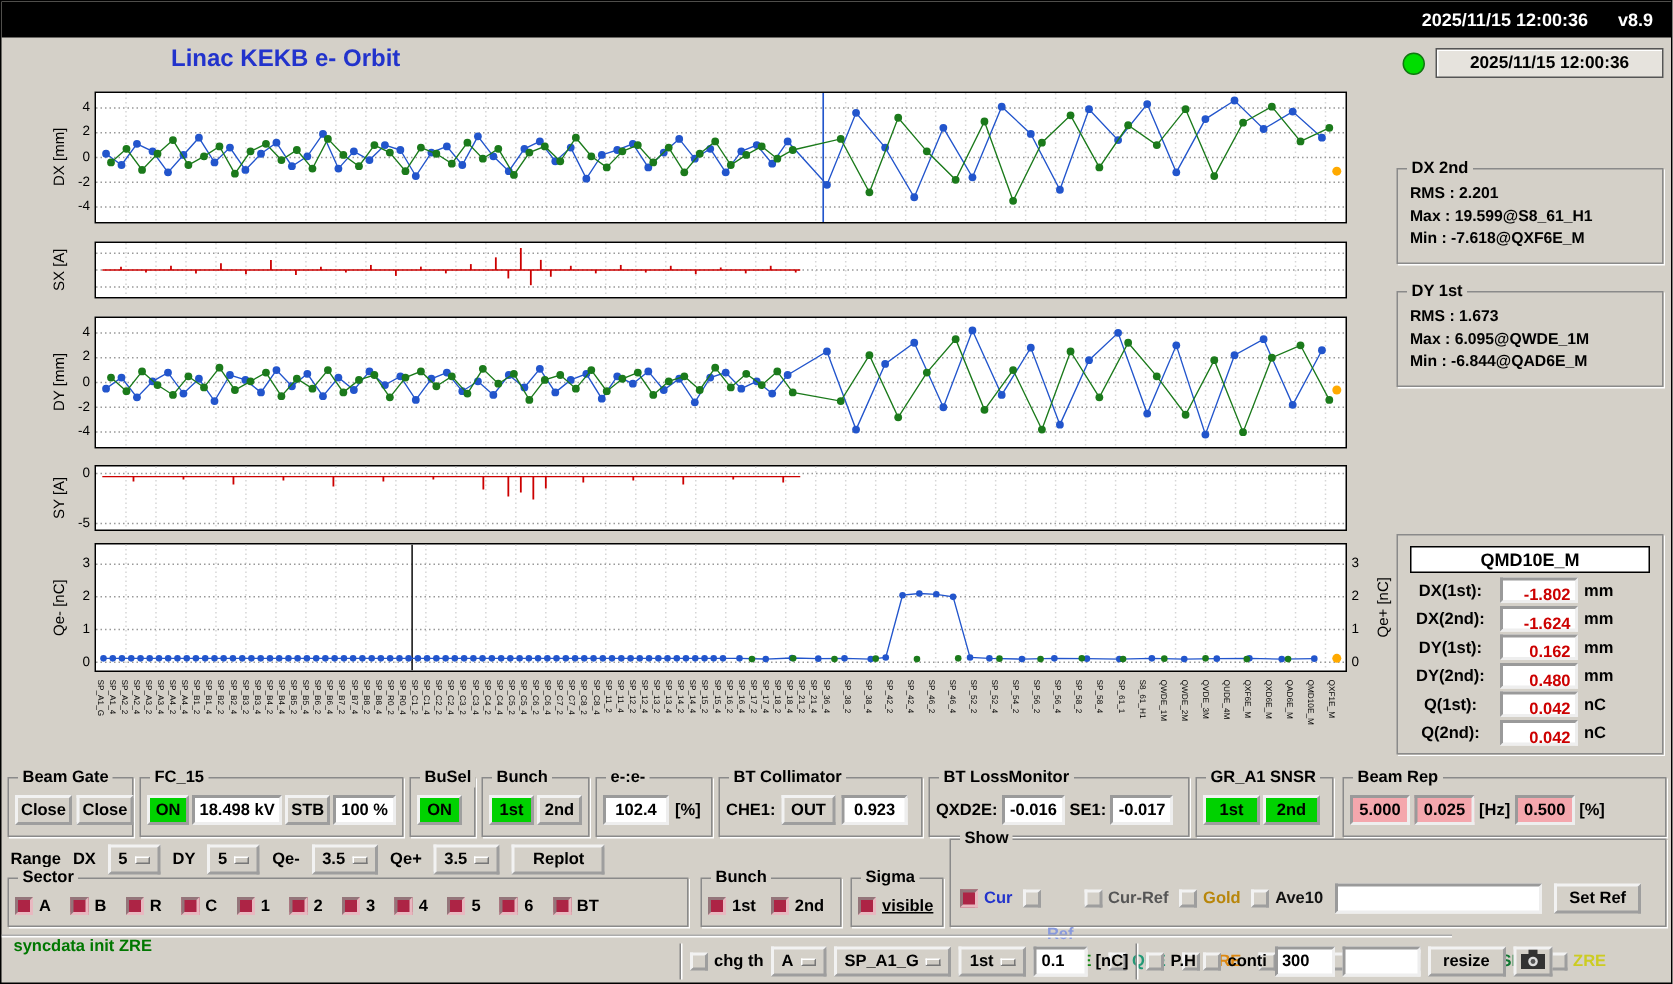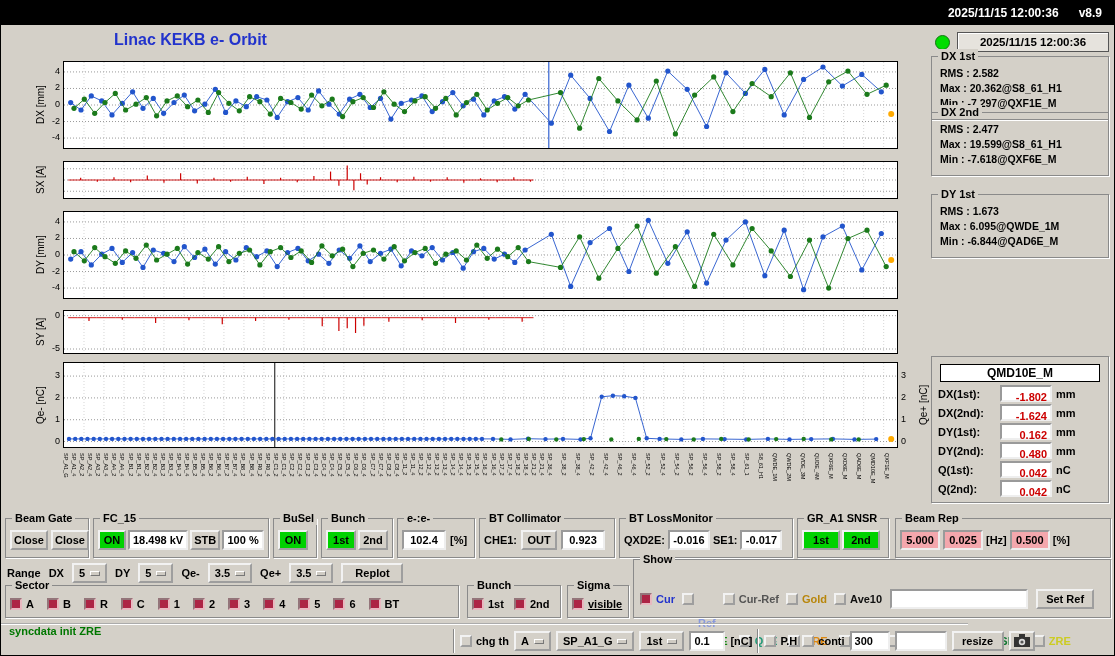--- a/index.html
+++ b/index.html
@@ -16,21 +16,21 @@
   .ytickr{position:absolute;left:1px;transform:translateY(-50%);font-size:9px;color:#000}
   .xlabels{position:absolute;overflow:hidden}
   .xlab{position:absolute;top:1px;writing-mode:vertical-rl;font-size:5.5px;line-height:6px;color:#000;white-space:nowrap}
   .gbox{position:absolute;border:1px solid #8a8a8a;box-shadow:1px 1px 0 #fff}
   .glabel{position:absolute;top:-8px;left:6px;background:#d4d0c8;padding:0 3px;font-size:11px;font-weight:bold;line-height:14px;white-space:nowrap}
   .statbox{left:930px;width:178px;height:64px}
   .sline{font-size:10.5px;font-weight:bold;padding-left:8px;margin-top:3px;white-space:nowrap}
   .sline:first-of-type{margin-top:10px}
   .mtitle{margin:7px 8px 3px;background:#fff;border:1px solid #000;text-align:center;font-size:12px;font-weight:bold;height:18px;line-height:16px}
   .mrow{display:flex;align-items:center;gap:4px;margin:2px 6px}
-  .mlabel{width:58px;text-align:left;font-size:11px;font-weight:bold}
+  .mlabel{width:58px;text-align:center;font-size:11px;font-weight:bold}
   .mval{width:52px;height:17px;background:#fff;border:2px inset #eee;color:#cc0000;font-size:11px;font-weight:bold;text-align:right;padding:4px 3px;line-height:13px}
   .munit{font-size:11px;font-weight:bold}
   .panel{top:517px;height:40px}
   .prow{display:flex;gap:3px;align-items:center;margin:11px 4px 0}
   .btn{display:inline-flex;align-items:center;justify-content:center;background:#d4d0c8;border:2px outset #f2f2f2;font-size:11px;font-weight:bold;height:20px;padding:0 5px;color:#000;cursor:pointer;font-family:inherit;white-space:nowrap}
   .btn.green{background:#00d200}
   .field{display:inline-flex;align-items:center;justify-content:center;background:#fff;border:2px inset #eee;font-size:11px;font-weight:bold;height:20px;padding:0 3px;white-space:nowrap}
   .field.pink{background:#f4a7ad}
   .opt{display:inline-flex;align-items:center;gap:5px;background:#d4d0c8;border:2px outset #f2f2f2;height:20px;padding:0 5px;font-size:11px;font-weight:bold;cursor:pointer;white-space:nowrap}
   .omark{width:10px;height:5px;background:#cfcbc3;border-top:1px solid #fff;border-left:1px solid #fff;border-right:1px solid #777;border-bottom:1px solid #777}
@@ -834,29 +834,23 @@
       <span class="xlab" style="left: 86.56%;">QWDE_2M</span>
       <span class="xlab" style="left: 88.24%;">QVDE_3M</span>
       <span class="xlab" style="left: 89.92%;">QUDE_4M</span>
       <span class="xlab" style="left: 91.6%;">QXF6E_M</span>
       <span class="xlab" style="left: 93.28%;">QXD6E_M</span>
       <span class="xlab" style="left: 94.96%;">QAD6E_M</span>
       <span class="xlab" style="left: 96.64%;">QMD10E_M</span>
       <span class="xlab" style="left: 98.32%;">QXF1E_M</span>
     </div>
 
-  <div class="gbox statbox" style="top:55px">
-    <span class="glabel">DX 1st</span>
-    <div class="sline">RMS : 2.582</div>
-    <div class="sline">Max : 20.362@S8_61_H1</div>
-    <div class="sline">Min : -7.297@QXF1E_M</div>
-  </div>
   <div class="gbox statbox" style="top:111px">
     <span class="glabel">DX 2nd</span>
-    <div class="sline">RMS : 2.477</div>
+    <div class="sline">RMS : 2.201</div>
     <div class="sline">Max : 19.599@S8_61_H1</div>
     <div class="sline">Min : -7.618@QXF6E_M</div>
   </div>
   <div class="gbox statbox" style="top:193px">
     <span class="glabel">DY 1st</span>
     <div class="sline">RMS : 1.673</div>
     <div class="sline">Max : 6.095@QWDE_1M</div>
     <div class="sline">Min : -6.844@QAD6E_M</div>
   </div>
 

